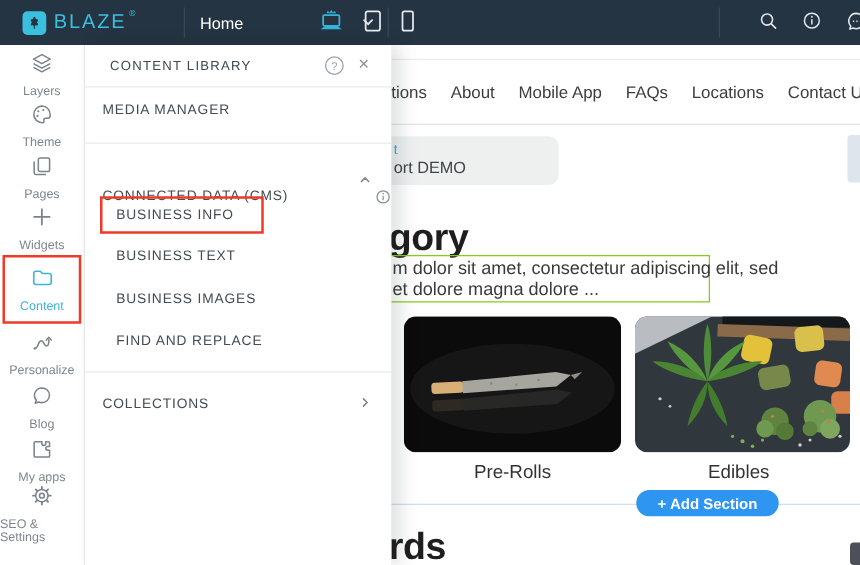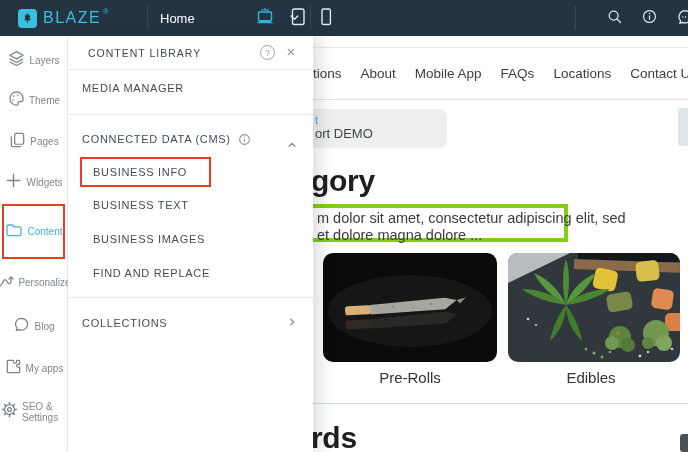--- a/index.html
+++ b/index.html
@@ -17,21 +17,21 @@
   .page-select { position:absolute; left:160px; top:0; width:140px; height:36px; background:none; border:none; display:flex; align-items:center; justify-content:space-between; cursor:pointer; color:#ffffff; }
   .page-select .lbl { font-size:13px; }
   .devices { position:absolute; left:252px; top:0; height:36px; display:flex; align-items:center; gap:10px; }
   .dev-btn { background:none; border:none; color:#e4eaf0; cursor:pointer; height:36px; display:flex; align-items:center; }
   .dev-btn.active { color:#35b4da; }
   .tb-right { position:absolute; right:-6px; top:0; height:36px; display:flex; align-items:center; gap:18px; }
   .tb-ic { background:none; border:none; color:#dfe6ec; cursor:pointer; display:flex; align-items:center; }
 
   
   .sidebar { position:absolute; left:0; top:36px; width:68px; height:416px; background:#fff; border-right:1px solid #e8eaeb; padding-top:4px; }
-  .s-item { position:relative; display:flex; flex-direction:row; align-items:center; justify-content:center; gap:3px; color:#7b838c; cursor:pointer; }
+  .s-item { position:relative; display:flex; flex-direction:column; align-items:center; justify-content:center; gap:3px; color:#7b838c; cursor:pointer; }
   .s-item .s-lbl { font-size:10px; color:#7e868e; }
   .s-item.active { color:#3eb3d6; }
   .s-item.active .s-lbl { color:#3eb3d6; }
   .red-box { position:absolute; left:2px; right:2px; top:1px; bottom:1px; border:2px solid #ee3a27; pointer-events:none; }
 
   
   .panel { position:absolute; left:68px; top:36px; width:245px; height:416px; background:#fff; box-shadow:8px 0 14px rgba(25,35,45,.14); z-index:5; }
   .p-header { position:absolute; left:0; top:0; right:0; height:34px; display:flex; align-items:center; padding-left:20px; border-bottom:1px solid #e9ebec; }
   .p-title { font-size:10.5px; letter-spacing:1px; color:#3e474f; }
   .p-help { position:absolute; right:38px; top:9px; width:15px; height:15px; border:1px solid #98a0a7; border-radius:50%; color:#98a0a7; font-size:9px; display:flex; align-items:center; justify-content:center; background:none; cursor:pointer; }
@@ -46,21 +46,21 @@
   .site { position:absolute; left:313px; top:36px; width:375px; height:416px; background:#fff; overflow:hidden; }
   .site-topline { position:absolute; left:0; right:0; top:11px; height:1px; background:#ececec; }
   .site-nav { position:absolute; left:0; top:24px; height:26px; display:flex; align-items:center; gap:19px; white-space:nowrap; }
   .site-nav span { font-size:13.5px; color:#3d3d3d; cursor:pointer; }
   .nav-line { position:absolute; left:0; right:0; top:63px; height:1px; background:#e3e3e3; }
   .notice { position:absolute; left:-30px; top:73px; width:164px; height:39px; background:#eef0f0; border-radius:8px; padding:5px 0 0 32px; }
   .notice .n1 { font-size:11px; color:#2aace0; line-height:12px; cursor:pointer; }
   .notice .n2 { font-size:13px; color:#3f444a; line-height:16px; }
   .right-band { position:absolute; right:0; top:72px; width:10px; height:38px; background:#dee5ec; border-radius:3px 0 0 3px; }
   .h-frag { position:absolute; left:-2px; font-size:30px; line-height:34px; font-weight:bold; color:#1e1e1e; letter-spacing:-.3px; }
-  .para-box { position:absolute; left:-10px; top:168px; width:265px; height:38px; border:4px solid #84cc16; padding:2px 0 0 10px; }
+  .para-box { position:absolute; left:-10px; top:168px; width:265px; height:38px; border:1px solid #84cc16; padding:2px 0 0 10px; }
   .para-box div { font-size:14.5px; line-height:17px; color:#3b3b3b; white-space:nowrap; }
   .card { position:absolute; top:217px; height:109px; border-radius:10px; overflow:hidden; cursor:pointer; }
   .card svg { display:block; }
   .cap { position:absolute; top:333px; text-align:center; font-size:15px; color:#333; }
   .sec-div { position:absolute; left:-10px; right:0; top:367px; height:1px; background:#cfdef1; }
   .add-btn { position:absolute; left:196px; top:356px; width:114px; height:21px; border:none; border-radius:11px; background:#2e96f0; color:#fff; font-size:12px; font-weight:bold; font-family:"Liberation Sans",sans-serif; cursor:pointer; }
   .dark-corner { position:absolute; right:0; top:398px; width:8px; height:18px; background:#4c5157; border-radius:3px 0 0 3px; }
 </style>
 </head>
 <body>
@@ -236,21 +236,21 @@
   <aside class="panel">
     <div class="p-header">
       <span class="p-title">CONTENT LIBRARY</span>
       <button class="p-help">?</button>
       <button class="p-close">×</button>
     </div>
     <div class="p-row" style="top:37px; height:30px; padding-left:14px;">
       <span>MEDIA MANAGER</span>
     </div>
     <div class="p-div" style="top:78px"></div>
-    <div class="p-row" style="top:89px; padding-left:14px;">
+    <div class="p-row" style="top:107px; padding-left:14px;justify-content:space-between;">
       <span>CONNECTED DATA (CMS)</span>
       <span class="p-info-ic">
         <svg width="13" height="13" viewBox="0 0 20 20" fill="none" stroke="currentColor" stroke-width="1.6" stroke-linecap="round">
             <circle cx="10" cy="10" r="7.5"></circle>
             <path d="M10 9.4v4"></path>
             <circle cx="10" cy="6.3" r="1" fill="currentColor" stroke="none"></circle>
           </svg>
       </span>
     </div>
     <span class="p-chev" style="right:16px; top:100px;">
@@ -292,21 +292,21 @@
       <span>Contact Us</span>
     </nav>
     <div class="nav-line"></div>
 
     <div class="notice">
       <div class="n1">t</div>
       <div class="n2">ort DEMO</div>
     </div>
     <div class="right-band"></div>
 
-    <h1 class="h-frag" style="top:128px">gory</h1>
+    <h1 class="h-frag" style="top:138px">gory</h1>
 
     <div class="para-box">
       <div>m dolor sit amet, consectetur adipiscing elit, sed</div>
       <div>et dolore magna dolore ...</div>
     </div>
 
     <div class="card" style="left:10px; width:174px;">
       <svg width="174" height="109" viewBox="0 0 174 109">
         <rect width="174" height="109" fill="#0b0b0b"></rect>
         <ellipse cx="87" cy="58" rx="82" ry="36" fill="#161616"></ellipse>
@@ -369,18 +369,19 @@
             <circle cx="20" cy="66" r="1.3"></circle>
             <circle cx="28" cy="72" r="1.1"></circle>
             <circle cx="164" cy="96" r="1.3"></circle>
           </g>
       </svg>
     </div>
     <div class="cap" style="left:10px; width:174px;">Pre-Rolls</div>
     <div class="cap" style="left:192px; width:172px;">Edibles</div>
 
     <div class="sec-div"></div>
+    <button class="add-btn">+ Add Section</button>
 
     <h1 class="h-frag" style="top:385px">rds</h1>
     <div class="dark-corner"></div>
   </main>
 
 </div>
 
 </body></html>

